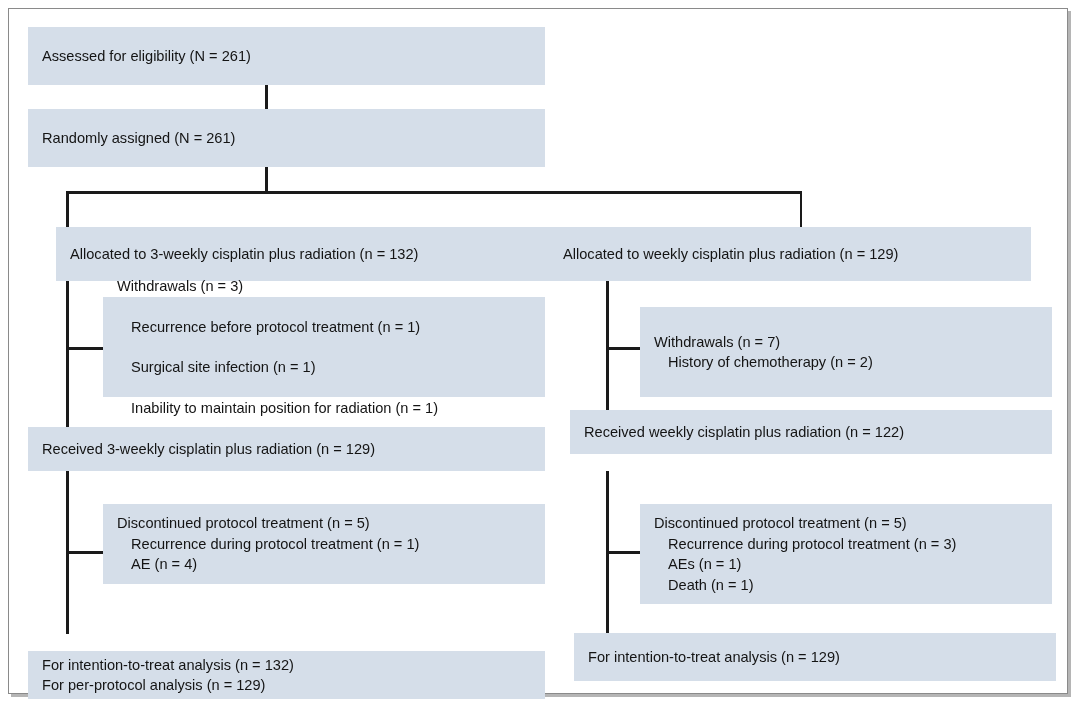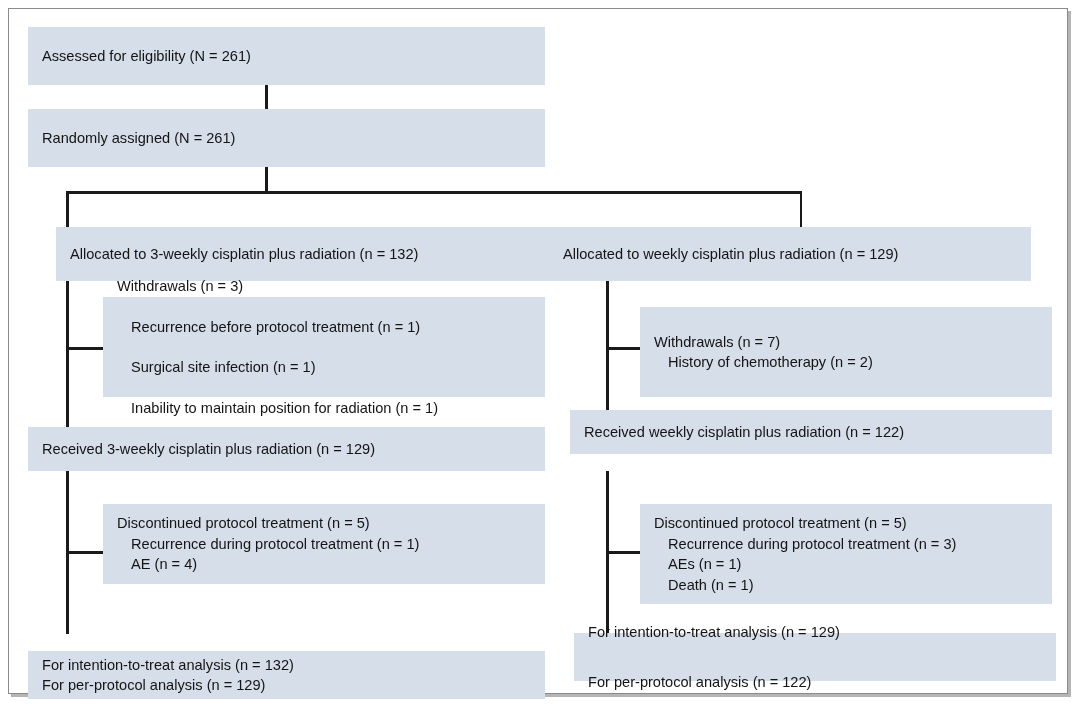--- a/index.html
+++ b/index.html
@@ -138,17 +138,16 @@
       <div class="line sub">Death (n = 1)</div>
     </div>
 
     <div class="box" style="left:28px; top:633px; width:517px; height:48px;margin-top:18px;">
       <div class="line">For intention-to-treat analysis (n = 132)</div>
       <div class="line">For per-protocol analysis (n = 129)</div>
     </div>
 
     <div class="box" style="left:574px; top:633px; width:482px; height:48px;gap:30px;">
       <div class="line">For intention-to-treat analysis (n = 129)</div>
-      <div class="line">For per-protocol analysis (n = 122)</div>
     </div>
 
   </div>
 </div>
 
 </body></html>

